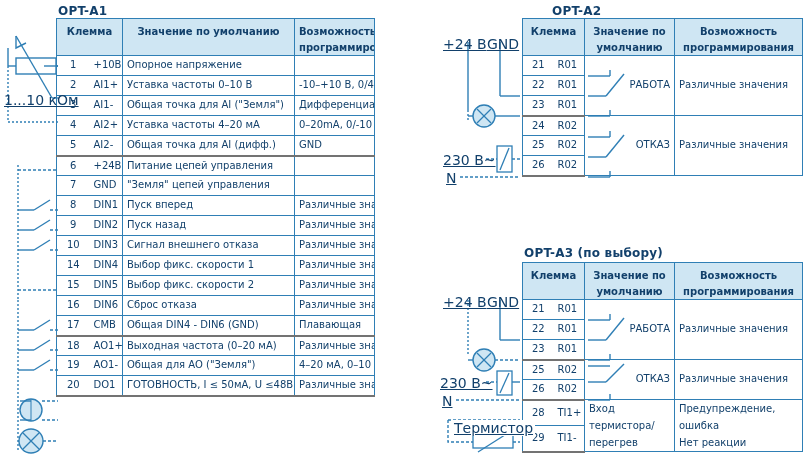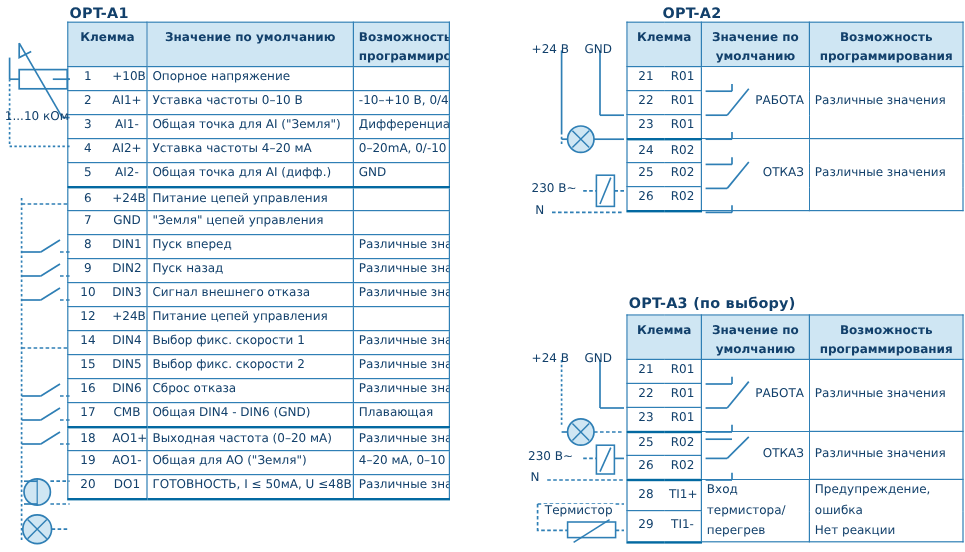--- a/index.html
+++ b/index.html
@@ -33,30 +33,30 @@
     vertical-align:top;
     padding-top:5px;
     line-height:1.55;
     white-space:normal;
   }
   .title{
     font-size:12px;font-weight:bold;color:#12406b;letter-spacing:.2px;
   }
   
   .cno{text-align:center;width:22px;border-right:none !important;}
-  .cnm{text-align:center;width:44px;border-left:none !important;}
+  .cnm{text-align:left;width:44px;border-left:none !important;}
   .cdesc{text-align:left;}
   .cprog{text-align:left;}
   
-  .thick-b td{border-bottom:2px solid #0369a1;}
+  .thick-b td{border-bottom:2px solid #737373;}
   
   .rel-cell{position:relative;text-align:right;padding-right:4px;}
   
   svg.draw{position:absolute;left:0;top:0;width:804px;height:460px;pointer-events:none;}
-  .lbl{position:absolute;font-size:10px;color:#12406b;white-space:nowrap;}
+  .lbl{position:absolute;font-size:14px;color:#12406b;white-space:nowrap;text-decoration:underline;}
 </style>
 </head>
 <body>
 
 <div class="title abs" style="left:58px;top:4px;">OPT-A1</div>
 
 <table class="tbl" id="t-a1" style="left:56px;top:18px;width:318px;">
   <thead>
     <tr>
       <th colspan="2" style="width:66px;">Клемма</th>
@@ -120,26 +120,20 @@
         <td class="cno">9</td>
         <td class="cnm">DIN2</td>
         <td class="cdesc">Пуск назад</td>
         <td class="cprog">Различные значения</td>
       </tr>
       <tr>
         <td class="cno">10</td>
         <td class="cnm">DIN3</td>
         <td class="cdesc">Сигнал внешнего отказа</td>
         <td class="cprog">Различные значения</td>
-      </tr>
-      <tr>
-        <td class="cno">12</td>
-        <td class="cnm">+24B</td>
-        <td class="cdesc">Питание цепей управления</td>
-        <td class="cprog"></td>
       </tr>
       <tr>
         <td class="cno">14</td>
         <td class="cnm">DIN4</td>
         <td class="cdesc">Выбор фикс. скорости 1</td>
         <td class="cprog">Различные значения</td>
       </tr>
       <tr>
         <td class="cno">15</td>
         <td class="cnm">DIN5</td>

